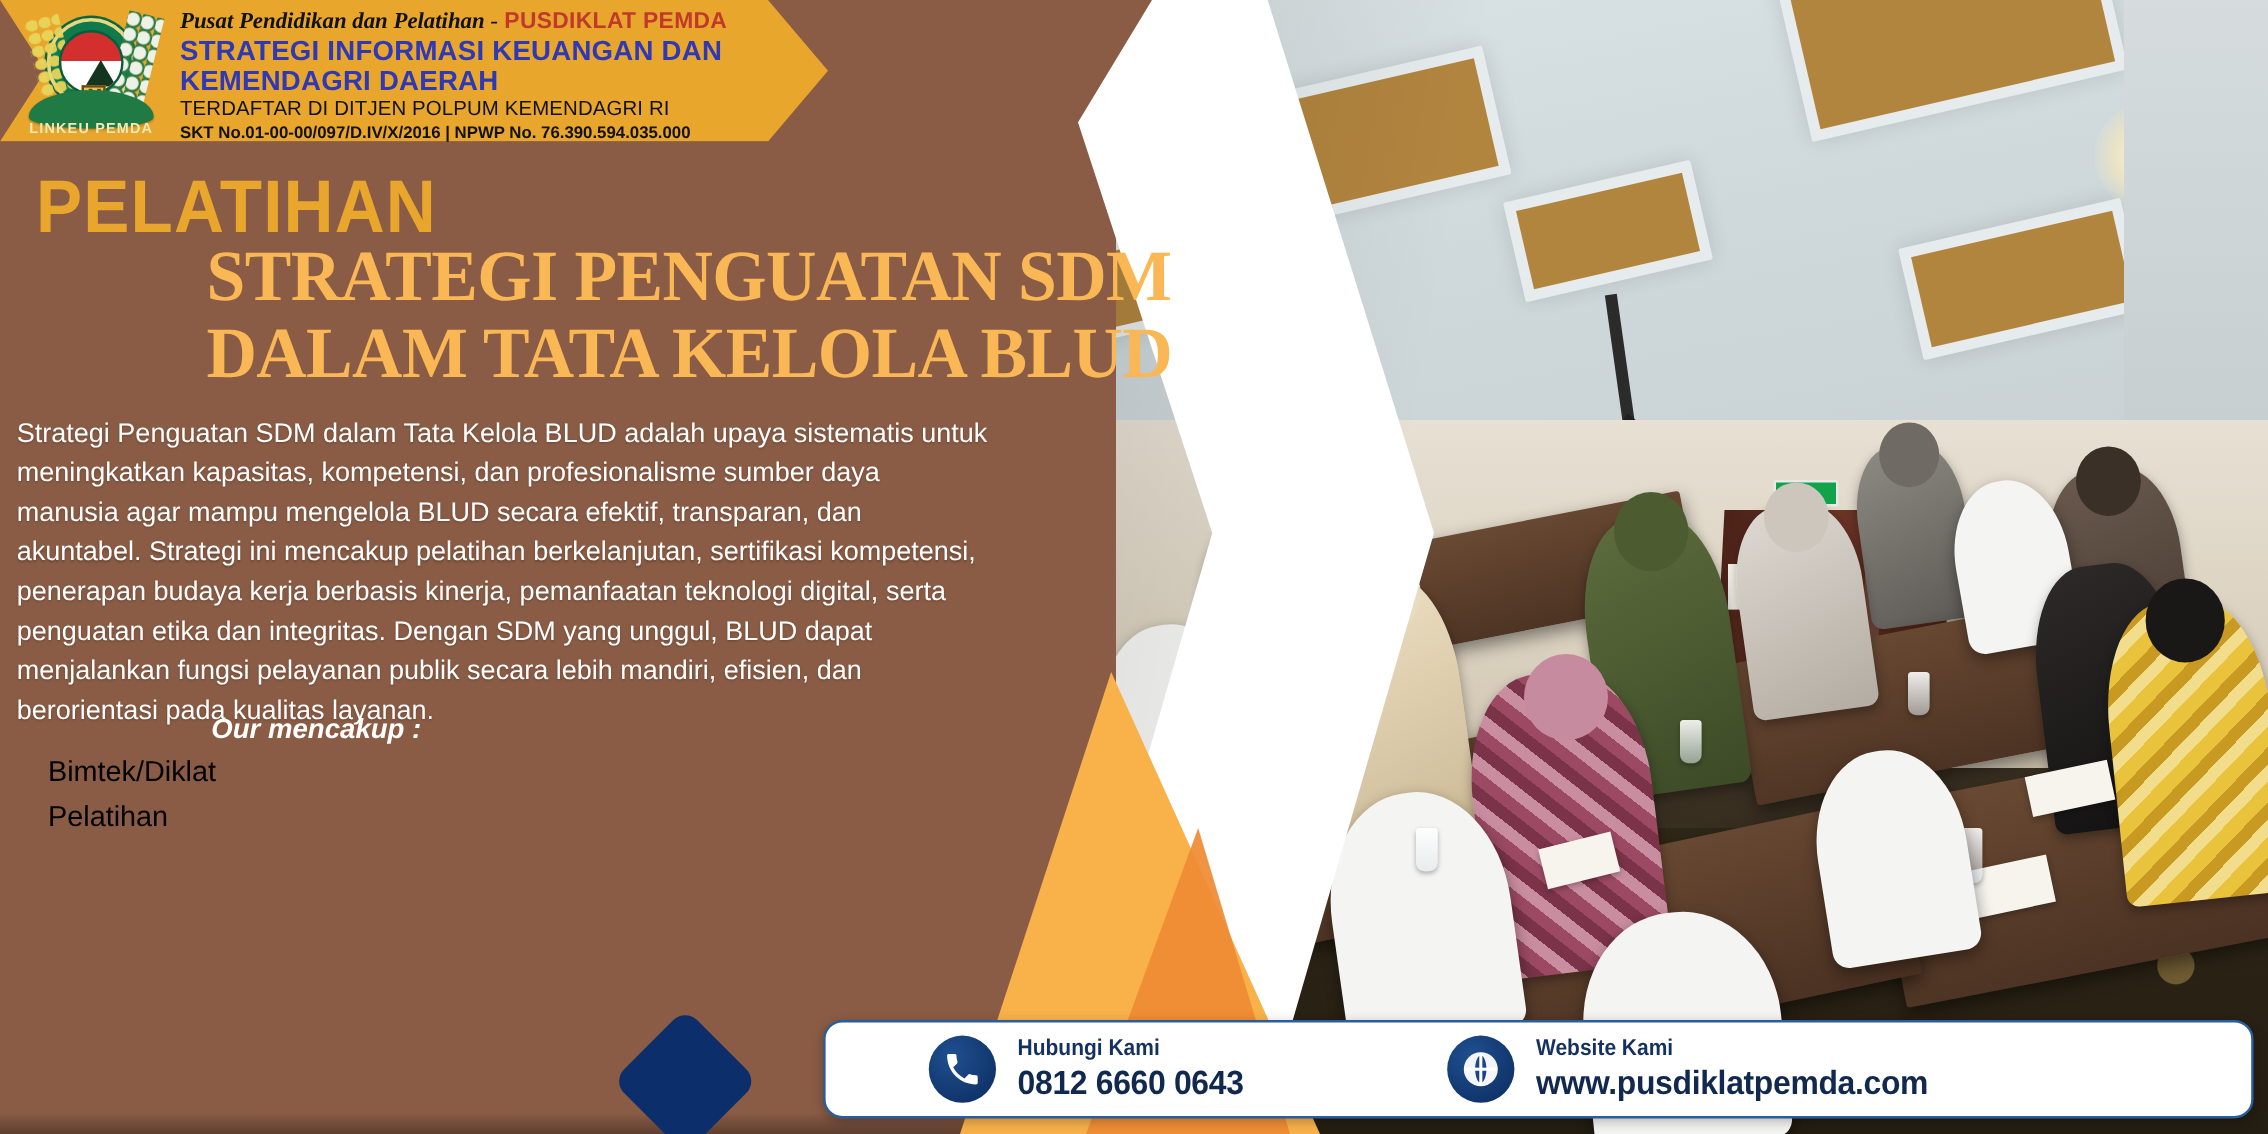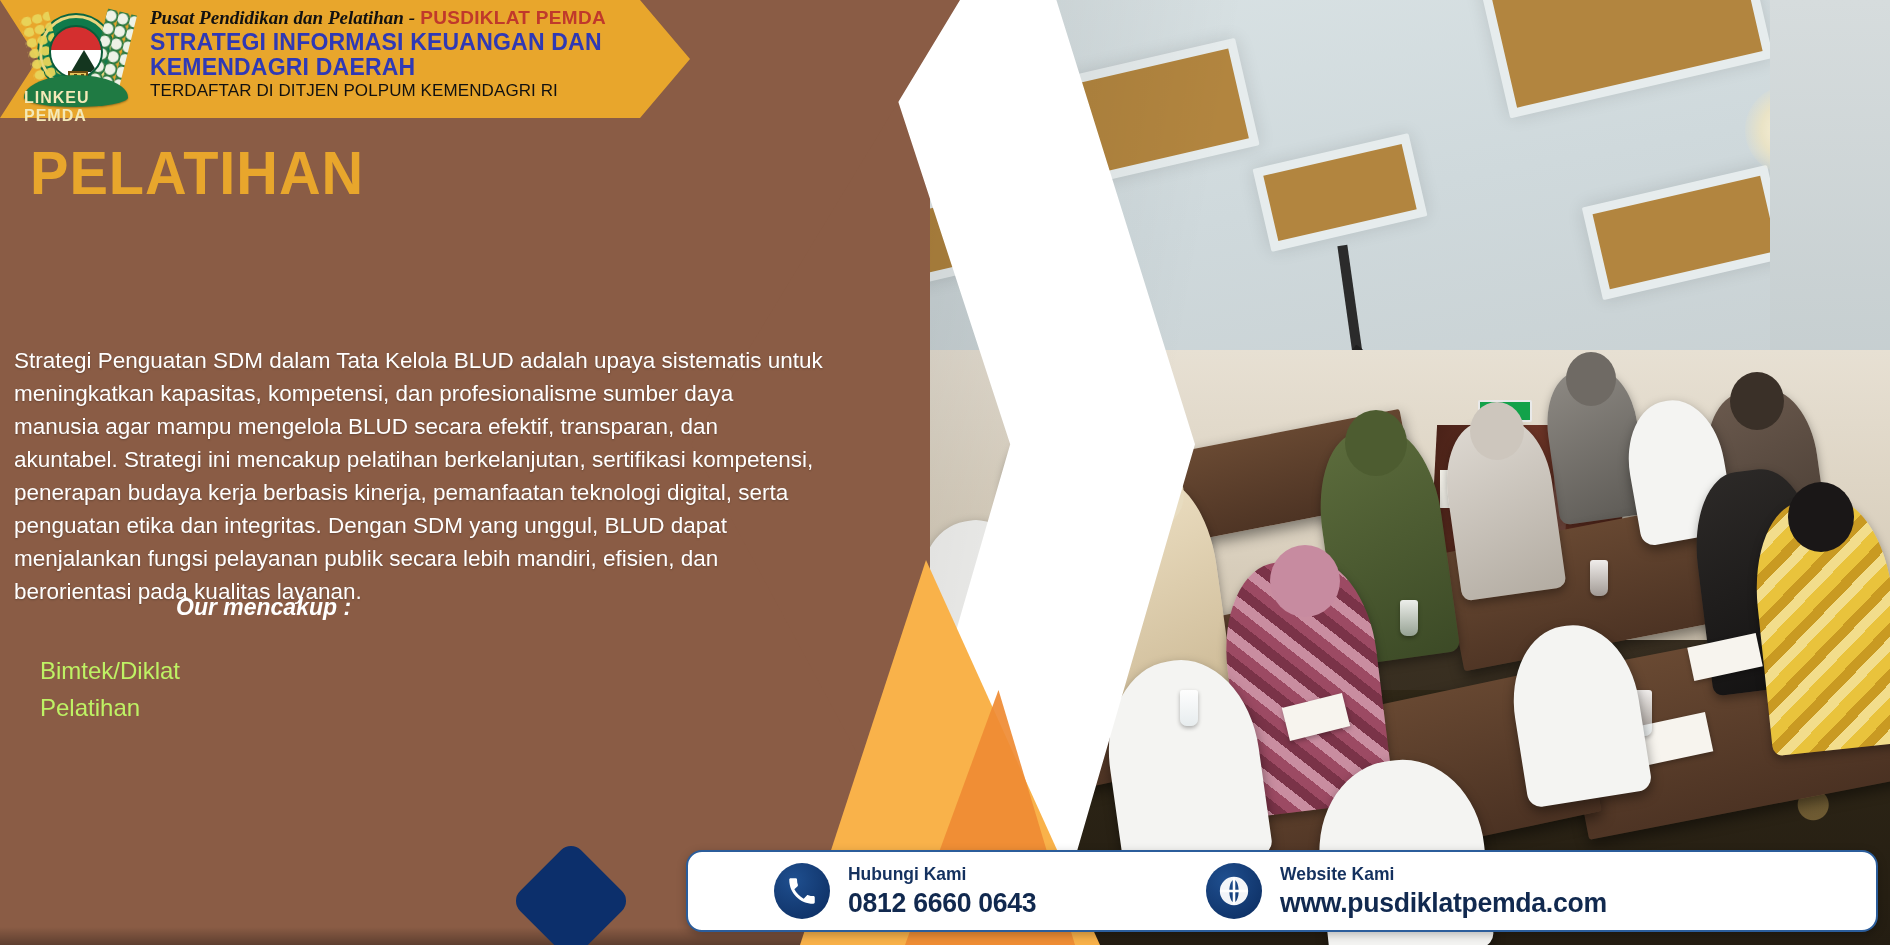--- a/index.html
+++ b/index.html
@@ -182,21 +182,21 @@
   .cotton{position:absolute;right:2px;top:6px;width:30px;height:78px;
     background:radial-gradient(circle at 40% 50%, #eef2e6 0 5px, #2f7a41 6px 7px, transparent 8px) repeat;
     background-size:12px 13px;transform:rotate(14deg);}
   .ribbon{
     position:absolute;left:2px;top:70px;width:104px;height:32px;
     background:#1f7a43;border-radius:50%/70% 70% 30% 30%;
     box-shadow:0 1px 2px rgba(0,0,0,.35);
   }
   .ribbon span{
     position:absolute;inset:0;display:flex;align-items:center;justify-content:center;
-    color:#f4e9b8;font-size:16px;font-weight:bold;letter-spacing:1px;
+    color:#f4e9b8;font-size:12px;font-weight:bold;letter-spacing:1px;
     font-family:"Liberation Sans",sans-serif;padding-top:3px;margin-top:28px;
   }
   .gate{position:absolute;left:46px;top:66px;width:20px;height:16px;background:#e8c45a;
     border:2px solid #6b4a10;}
   .gate:before{content:"";position:absolute;left:4px;top:1px;width:3px;height:12px;background:#6b4a10;}
   .gate:after{content:"";position:absolute;left:11px;top:1px;width:3px;height:12px;background:#6b4a10;}
 
   .head-text{position:absolute;left:150px;top:6px;width:520px;}
   .ht-line1{font-size:19px;line-height:24px;white-space:nowrap;}
   .ht-italic{font-family:"Liberation Serif",serif;font-style:italic;font-weight:bold;color:#111;}
@@ -228,22 +228,22 @@
     font-family:"Liberation Sans",sans-serif;
     text-shadow:0 1px 2px rgba(0,0,0,.25);
   }
 
   
   .svc-title{
     position:absolute;left:176px;top:594px;color:#fff;
     font-size:23px;font-weight:bold;font-style:italic;
     font-family:"Liberation Sans",sans-serif;
   }
-  .svc-cols{position:absolute;left:40px;top:652px;width:520px;
-    display:flex;gap:48px;color:#bef264;font-size:24px;line-height:31px;}
+  .svc-cols{position:absolute;left:40px;top:625px;width:520px;
+    display:flex;gap:48px;color:#000000;font-size:24px;line-height:31px;}
   .svc-col{display:flex;flex-direction:column;gap:0px;}
   .svc-col div{padding:3px 0;}
   .svc-col.col2{margin-left:220px;}
 
   
   .contact{
     position:absolute;left:686px;top:850px;width:1192px;height:82px;
     background:#ffffff;border:2px solid #2b5d9b;border-radius:16px;
     display:flex;align-items:center;gap:0;
     box-shadow:0 3px 10px rgba(0,0,0,.25);
@@ -360,23 +360,28 @@
   </div>
 
   <div class="head-text">
     <div class="ht-line1">
       <span class="ht-italic">Pusat Pendidikan dan Pelatihan -</span>
       <span class="ht-red">PUSDIKLAT PEMDA</span>
     </div>
     <div class="ht-blue">STRATEGI INFORMASI KEUANGAN DAN</div>
     <div class="ht-blue">KEMENDAGRI DAERAH</div>
     <div class="ht-black">TERDAFTAR DI DITJEN POLPUM KEMENDAGRI RI</div>
+    <div class="ht-small">SKT No.01-00-00/097/D.IV/X/2016 | NPWP No. 76.390.594.035.000</div>
   </div>
 
   <div class="pelatihan">PELATIHAN</div>
+  <div class="title-block">
+    <div class="title-line">STRATEGI PENGUATAN SDM</div>
+    <div class="title-line l2">DALAM TATA KELOLA BLUD</div>
+  </div>
 
   <div class="body-text">Strategi Penguatan SDM dalam Tata Kelola BLUD adalah upaya sistematis untuk meningkatkan kapasitas, kompetensi, dan profesionalisme sumber daya manusia agar mampu mengelola BLUD secara efektif, transparan, dan akuntabel. Strategi ini mencakup pelatihan berkelanjutan, sertifikasi kompetensi, penerapan budaya kerja berbasis kinerja, pemanfaatan teknologi digital, serta penguatan etika dan integritas. Dengan SDM yang unggul, BLUD dapat menjalankan fungsi pelayanan publik secara lebih mandiri, efisien, dan berorientasi pada kualitas layanan.</div>
 
   <div class="svc-title">Our mencakup :</div>
   <div class="svc-cols">
     <div class="svc-col col1">
       <div>Bimtek/Diklat</div>
       <div>Pelatihan</div>
     </div>
   </div>

